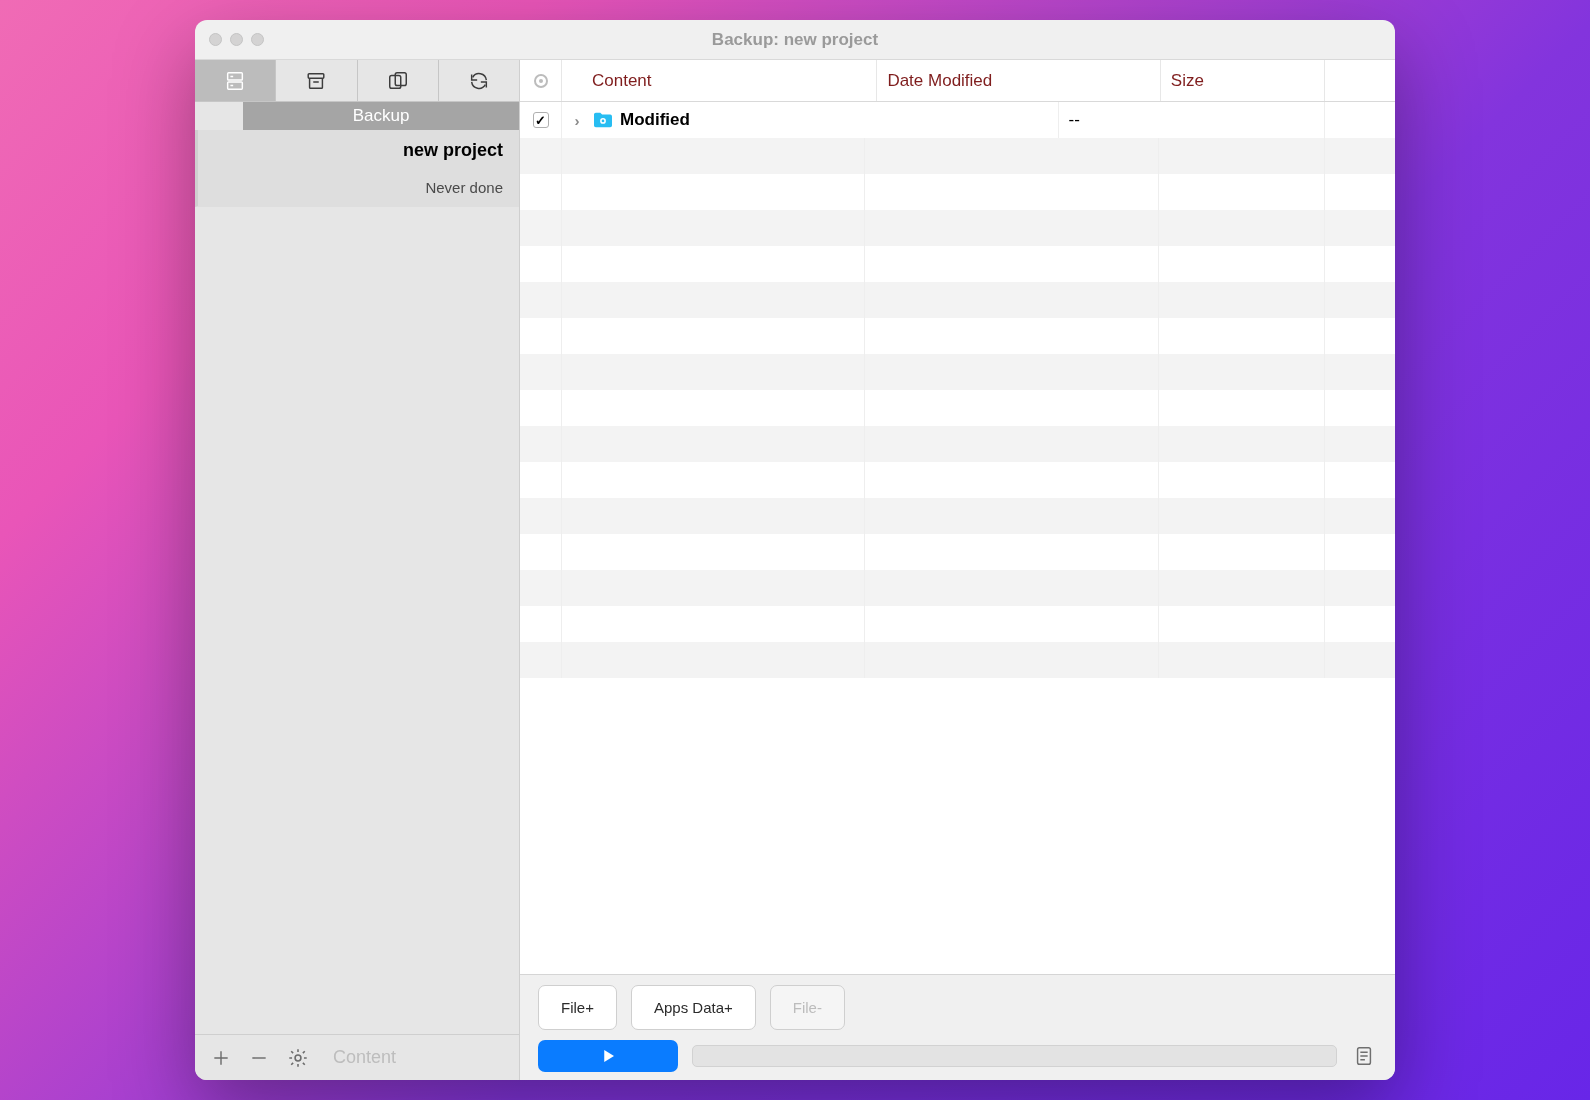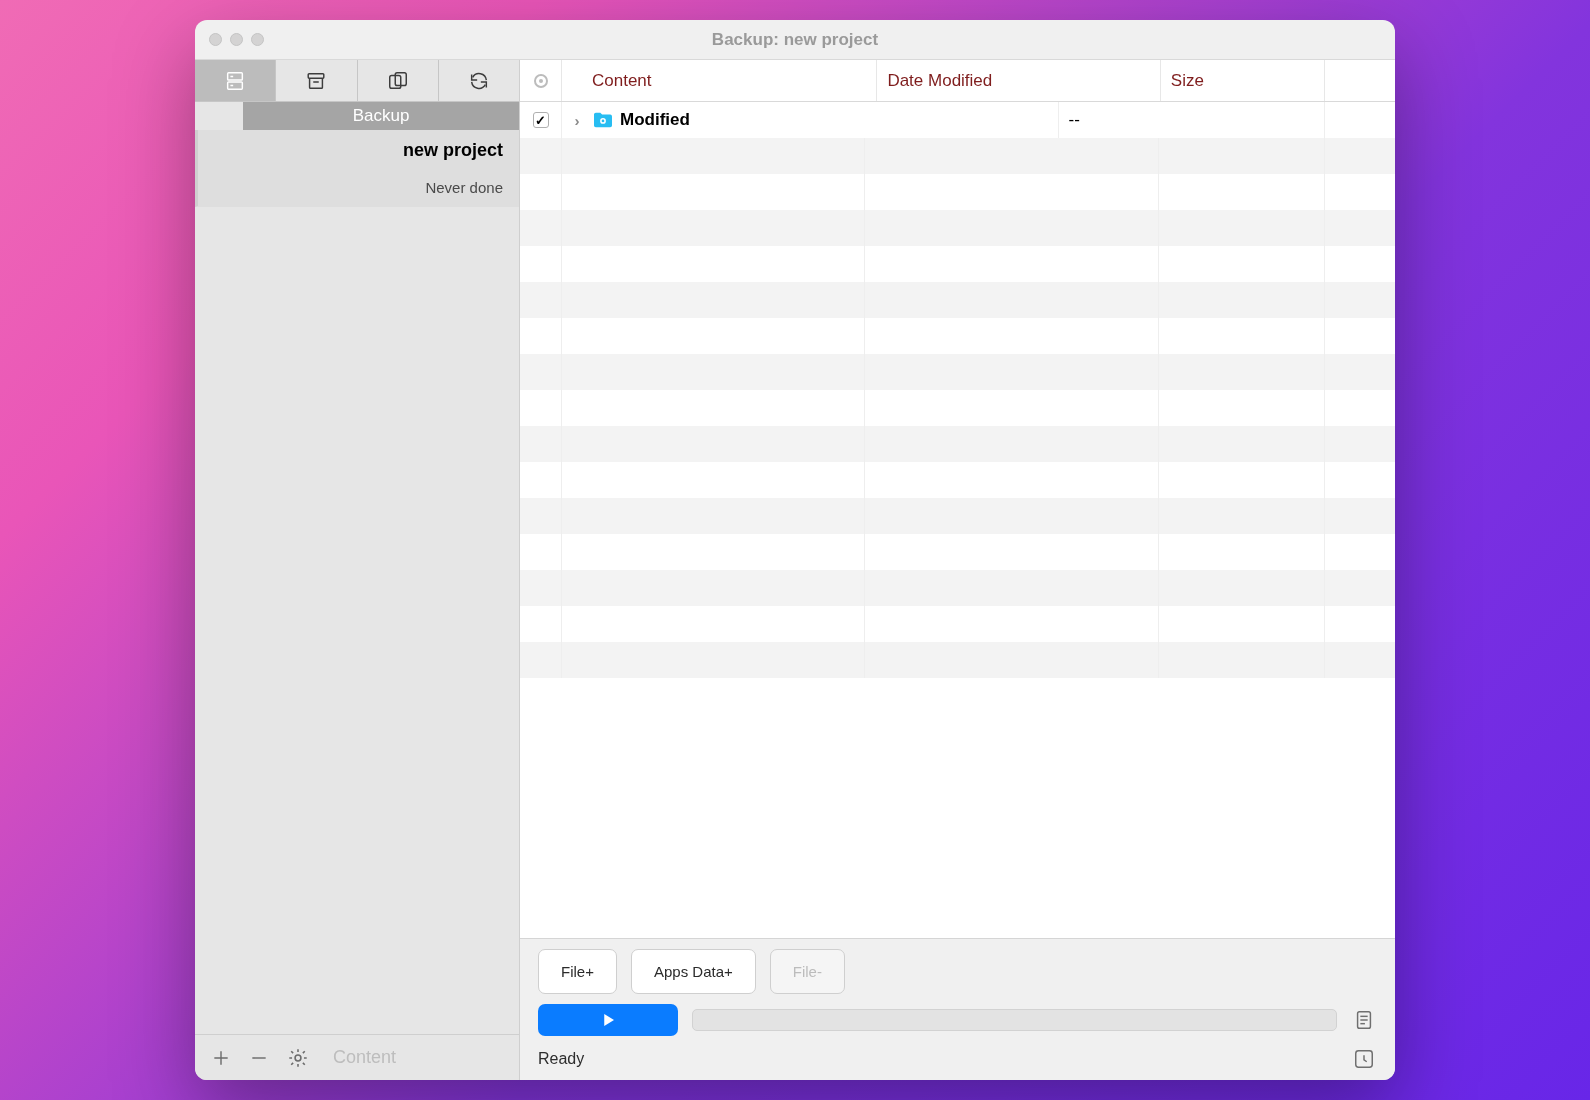--- a/index.html
+++ b/index.html
@@ -487,25 +487,16 @@
           <div class="progress"></div>
           <div class="log-btn">
             <svg width="22" height="22" viewBox="0 0 24 24">
                 <rect x="5" y="3" width="14" height="18" rx="2"></rect>
                 <line x1="8" y1="8" x2="16" y2="8"></line>
                 <line x1="8" y1="12" x2="16" y2="12"></line>
                 <line x1="8" y1="16" x2="13" y2="16"></line>
               </svg>
           </div>
         </div>
-        <div class="status-row">
-          <div class="status-text">Ready</div>
-          <div class="sched-btn">
-            <svg width="22" height="22" viewBox="0 0 24 24">
-                <rect x="3" y="3" width="18" height="18" rx="3"></rect>
-                <path d="M12 8v5l3 2"></path>
-              </svg>
-          </div>
-        </div>
       </div>
     </div>
   </div>
 </div>
 
 </body></html>

